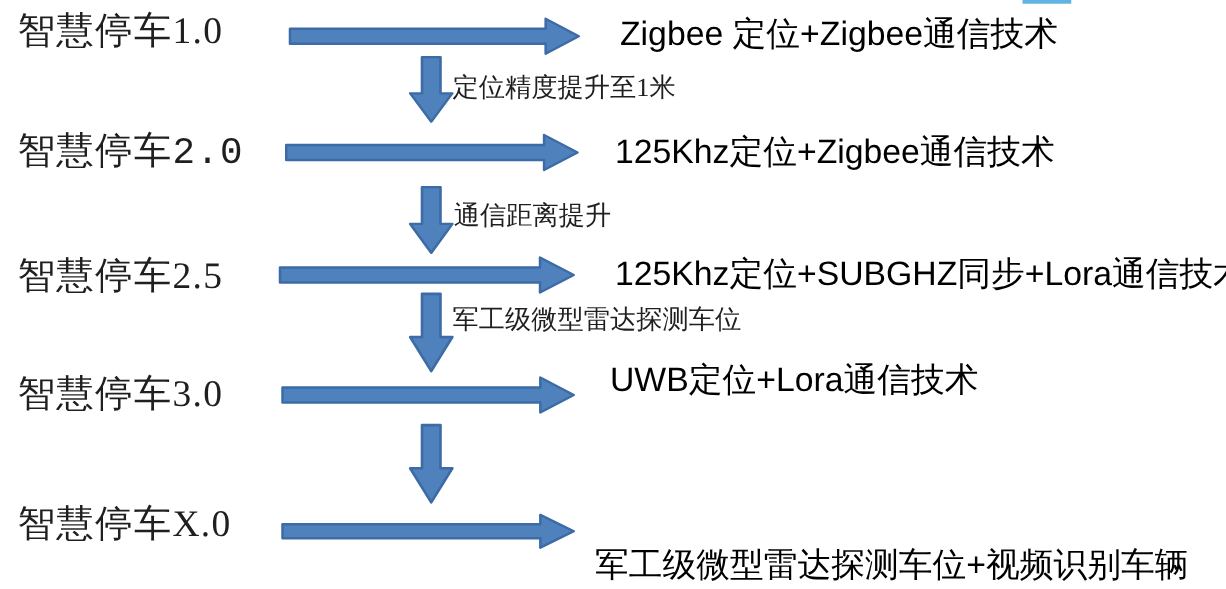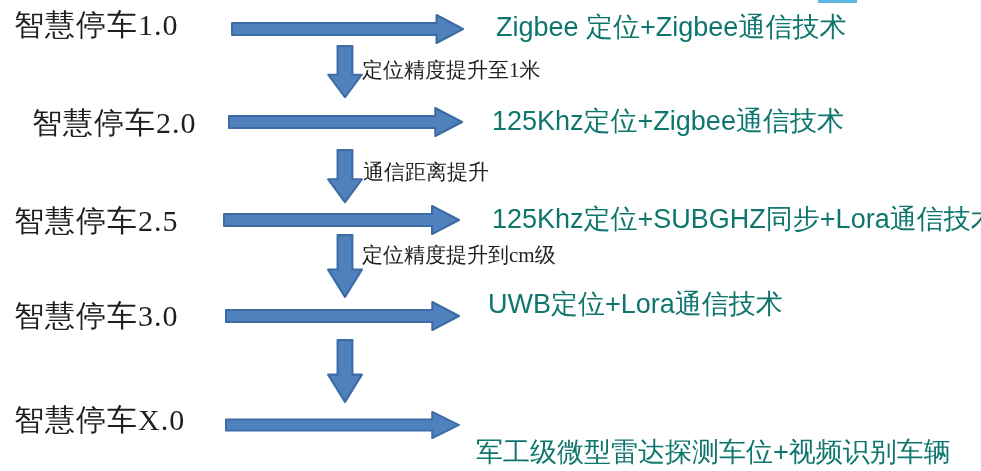--- a/index.html
+++ b/index.html
@@ -9,21 +9,21 @@
   }
   .canvas{position:absolute;left:0;top:0;width:981px;height:418px;}
 
   
   .version{
     position:absolute;white-space:nowrap;color:#1f1f1f;
     font-family:"Liberation Serif","DejaVu Serif",serif;
     font-size:30px;line-height:34px;letter-spacing:1px;
   }
   .tech{
-    position:absolute;white-space:nowrap;color:#0f766e;
+    position:absolute;white-space:nowrap;color:#000000;
     font-family:"Liberation Sans","DejaVu Sans",sans-serif;
     font-size:27px;line-height:32px;
   }
   .tlabel{
     position:absolute;white-space:nowrap;color:#1f1f1f;
     font-family:Liberation Serif, serif;
     font-size:21px;line-height:25px;
   }
 
   
@@ -31,21 +31,21 @@
   .varrow{position:absolute;display:block;}
   .harrow polygon,.varrow polygon{
     fill:#4f81bd;stroke:#3c6ba6;stroke-width:2;stroke-linejoin:round;
   }
 
   
   .ver1{left:14px;top:8px;}
   .har1{left:230px;top:13px;width:236px;height:32px;}
   .tec1{left:496px;top:11px;}
   
-  .ver2{left:32px;top:106px;}
+  .ver2{left:14px;top:106px;font-family:Liberation Mono, monospace;}
   .har2{left:227px;top:106px;width:238px;height:32px;}
   .tec2{left:492px;top:105px;}
   
   .ver3{left:14px;top:204px;}
   .har3{left:222px;top:204px;width:240px;height:32px;}
   .tec3{left:492px;top:203px;}
   
   .ver4{left:14px;top:299px;text-align:right;}
   .har4{left:224px;top:300px;width:238px;height:32px;}
   .tec4{left:488px;top:288px;}
@@ -109,21 +109,21 @@
     <svg class="harrow har3" viewBox="0 0 240 32" preserveAspectRatio="none" aria-hidden="true">
       <polygon points="2,10 210,10 210,2 237,16 210,30 210,22 2,22"></polygon>
     </svg>
     <div class="tech tec3">125Khz定位+SUBGHZ同步+Lora通信技术</div>
   </div>
 
   <div>
     <svg class="varrow var3" viewBox="0 0 36 64" preserveAspectRatio="none" aria-hidden="true">
       <polygon points="11,2 25,2 25,35 34,35 18,61 2,35 11,35"></polygon>
     </svg>
-    <div class="tlabel lab3">定位精度提升到cm级</div>
+    <div class="tlabel lab3">军工级微型雷达探测车位</div>
   </div>
 
   <div>
     <div class="version ver4">智慧停车3.0</div>
     <svg class="harrow har4" viewBox="0 0 240 32" preserveAspectRatio="none" aria-hidden="true">
       <polygon points="2,10 210,10 210,2 237,16 210,30 210,22 2,22"></polygon>
     </svg>
     <div class="tech tec4">UWB定位+Lora通信技术</div>
   </div>
 

